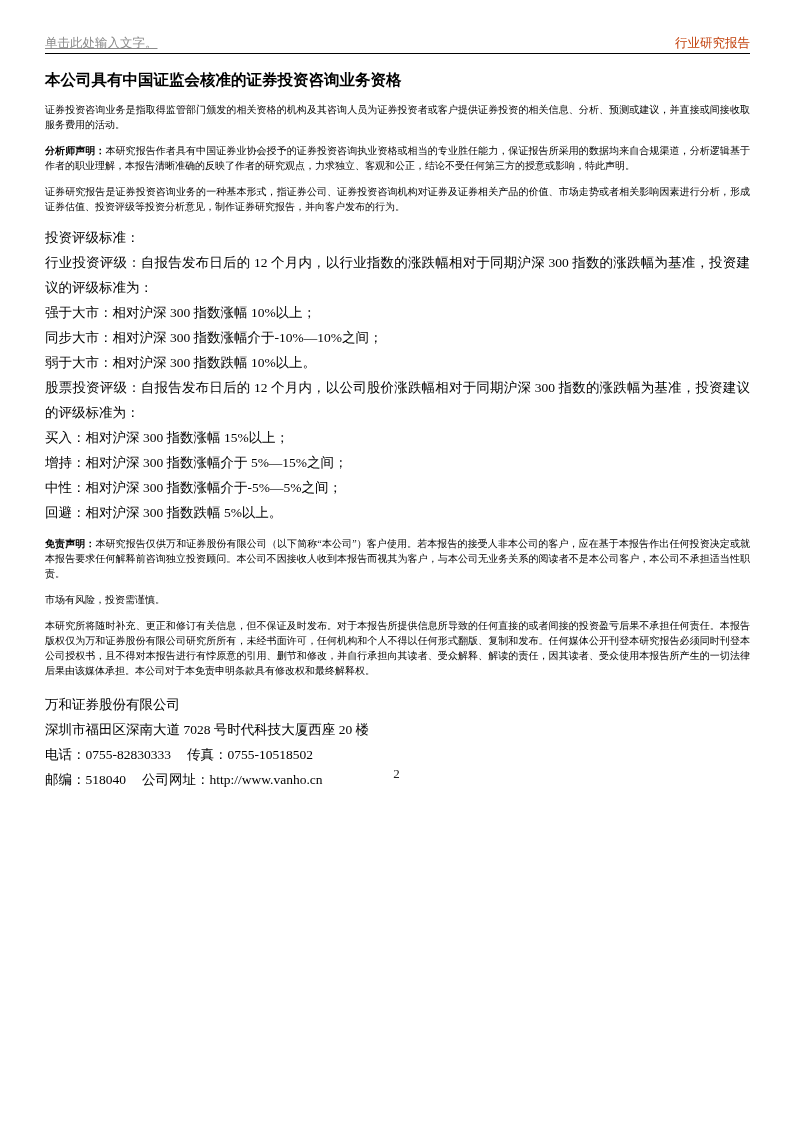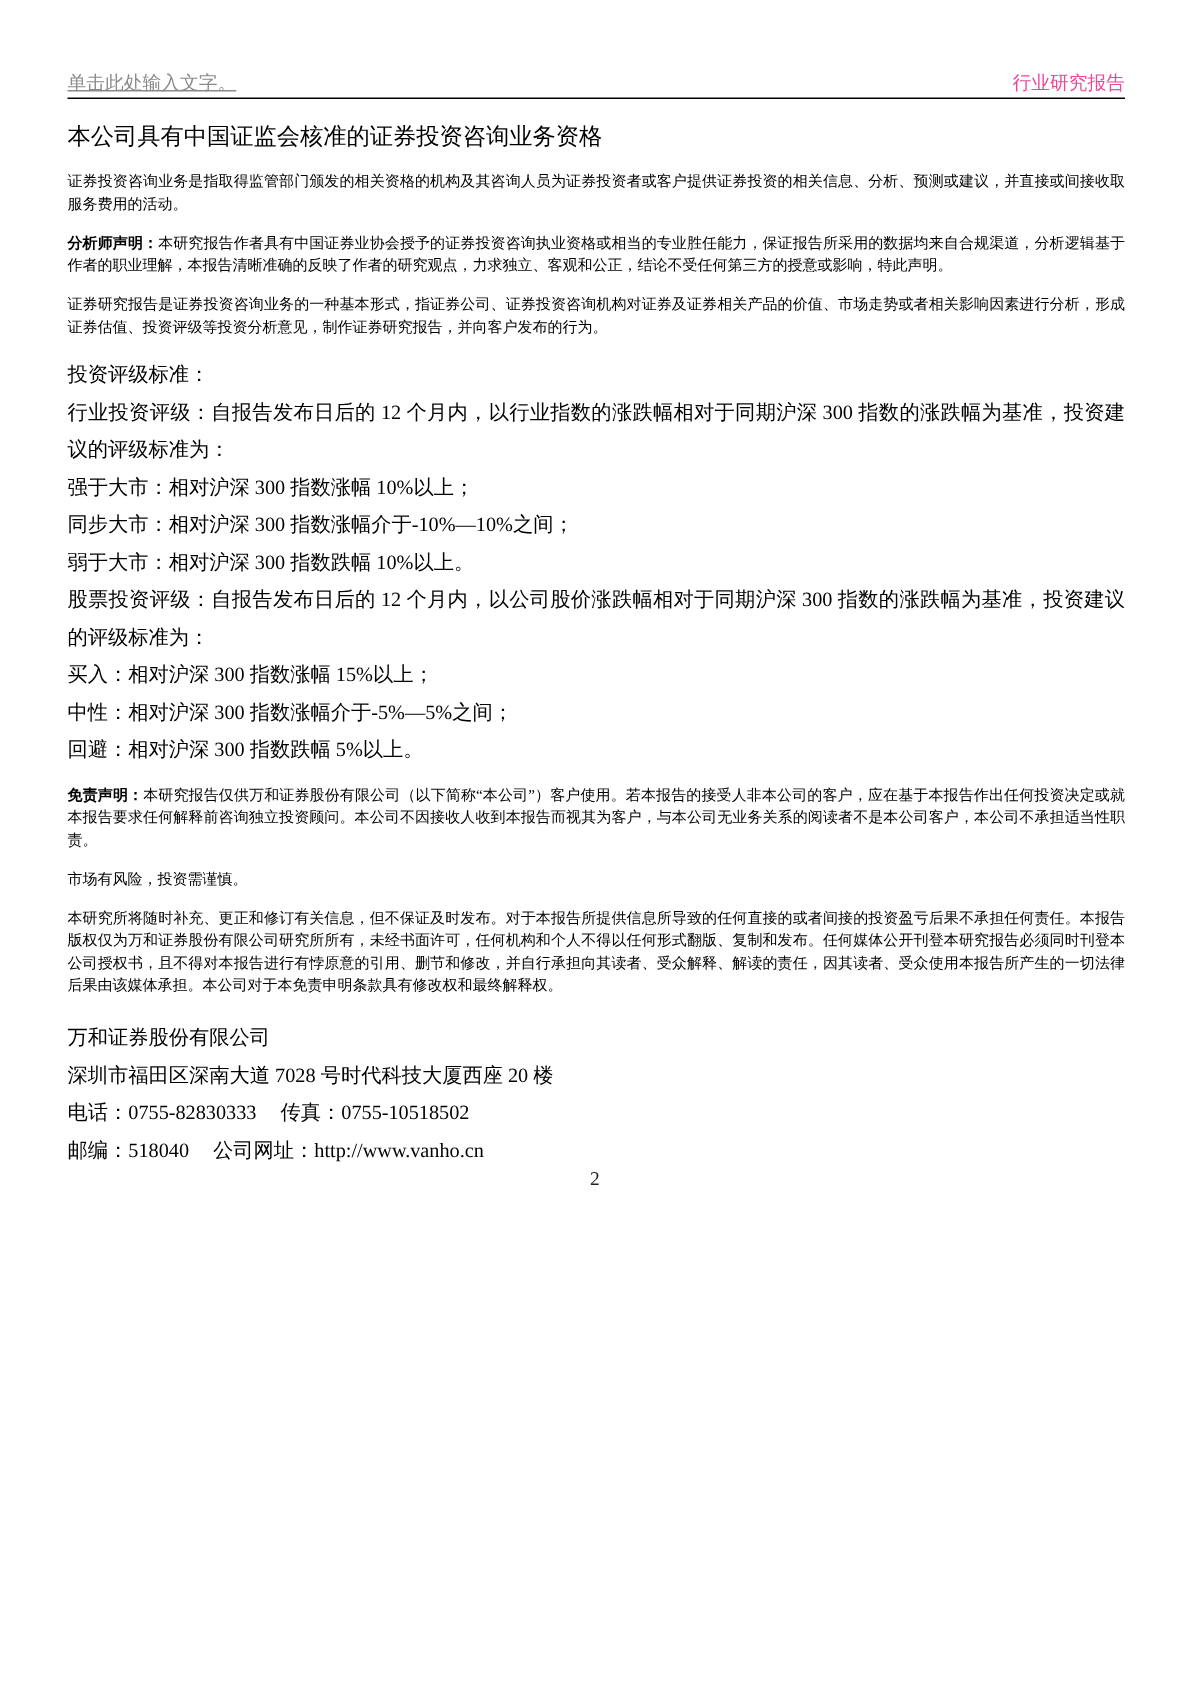--- a/index.html
+++ b/index.html
@@ -1,20 +1,20 @@
 <!DOCTYPE html>
 <html lang="zh"><head>
 <meta charset="utf-8">
 <style>
   html, body { margin: 0; padding: 0; background: #ffffff; }
   .page {
     position: relative;
     width: 793px;
     height: 810px;
-    margin: 12px auto;
+    margin: 0 auto;
     background: #ffffff;
     color: #000000;
     font-family: "Liberation Serif", "DejaVu Serif", serif;
     box-sizing: border-box;
     padding: 34px 43px 0 45px;
     overflow: hidden;
   }
   
   .header {
     display: flex;
@@ -23,28 +23,28 @@
     border-bottom: 1.5px solid #000000;
     padding-bottom: 1px;
   }
   .header-placeholder {
     color: #8a8a8a;
     font-size: 12.5px;
     text-decoration: underline;
     line-height: 18px;
   }
   .header-report-type {
-    color: #ec4899;
+    color: #c2410c;
     font-size: 12.5px;
     line-height: 18px;
   }
   
   .doc-title {
     font-size: 15.5px;
-    font-weight: normal;
+    font-weight: bold;
     margin: 15px 0 11px 0;
     line-height: 22px;
   }
   .para {
     font-size: 10px;
     line-height: 15px;
     text-align: justify;
     margin: 0 0 11px 0;
   }
   .para strong { font-weight: bold; }
@@ -100,20 +100,21 @@
     <p class="rline"><strong>强于大市：</strong><span>相对沪深 300 指数涨幅 10%以上；</span></p>
 
     <p class="rline"><strong>同步大市：</strong><span>相对沪深 300 指数涨幅介于-10%—10%之间；</span></p>
 
     <p class="rline"><strong>弱于大市：</strong><span>相对沪深 300 指数跌幅 10%以上。</span></p>
 
     <p class="rline"><strong>股票投资评级：</strong><span>自报告发布日后的 12 个月内，以公司股价涨跌幅相对于同期沪深 300 指数的涨跌幅为基准，投资建议的评级标准为：</span></p>
 
     <p class="rline"><strong>买入：</strong><span>相对沪深 300 指数涨幅 15%以上；</span></p>
 
+    <p class="rline"><strong>增持：</strong><span>相对沪深 300 指数涨幅介于 5%—15%之间；</span></p>
 
     <p class="rline"><strong>中性：</strong><span>相对沪深 300 指数涨幅介于-5%—5%之间；</span></p>
 
     <p class="rline"><strong>回避：</strong><span>相对沪深 300 指数跌幅 5%以上。</span></p>
   </div>
 
   <p class="para"><strong>免责声明：</strong><span>本研究报告仅供万和证券股份有限公司（以下简称“本公司”）客户使用。若本报告的接受人非本公司的客户，应在基于本报告作出任何投资决定或就本报告要求任何解释前咨询独立投资顾问。本公司不因接收人收到本报告而视其为客户，与本公司无业务关系的阅读者不是本公司客户，本公司不承担适当性职责。</span></p>
 
 
   <p class="para">市场有风险，投资需谨慎。</p>

